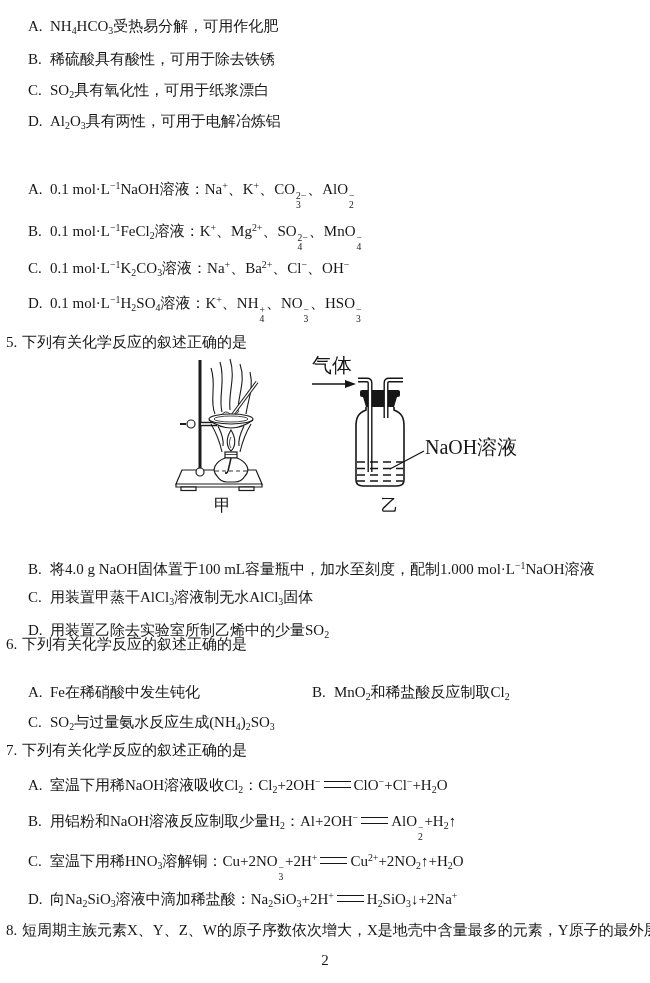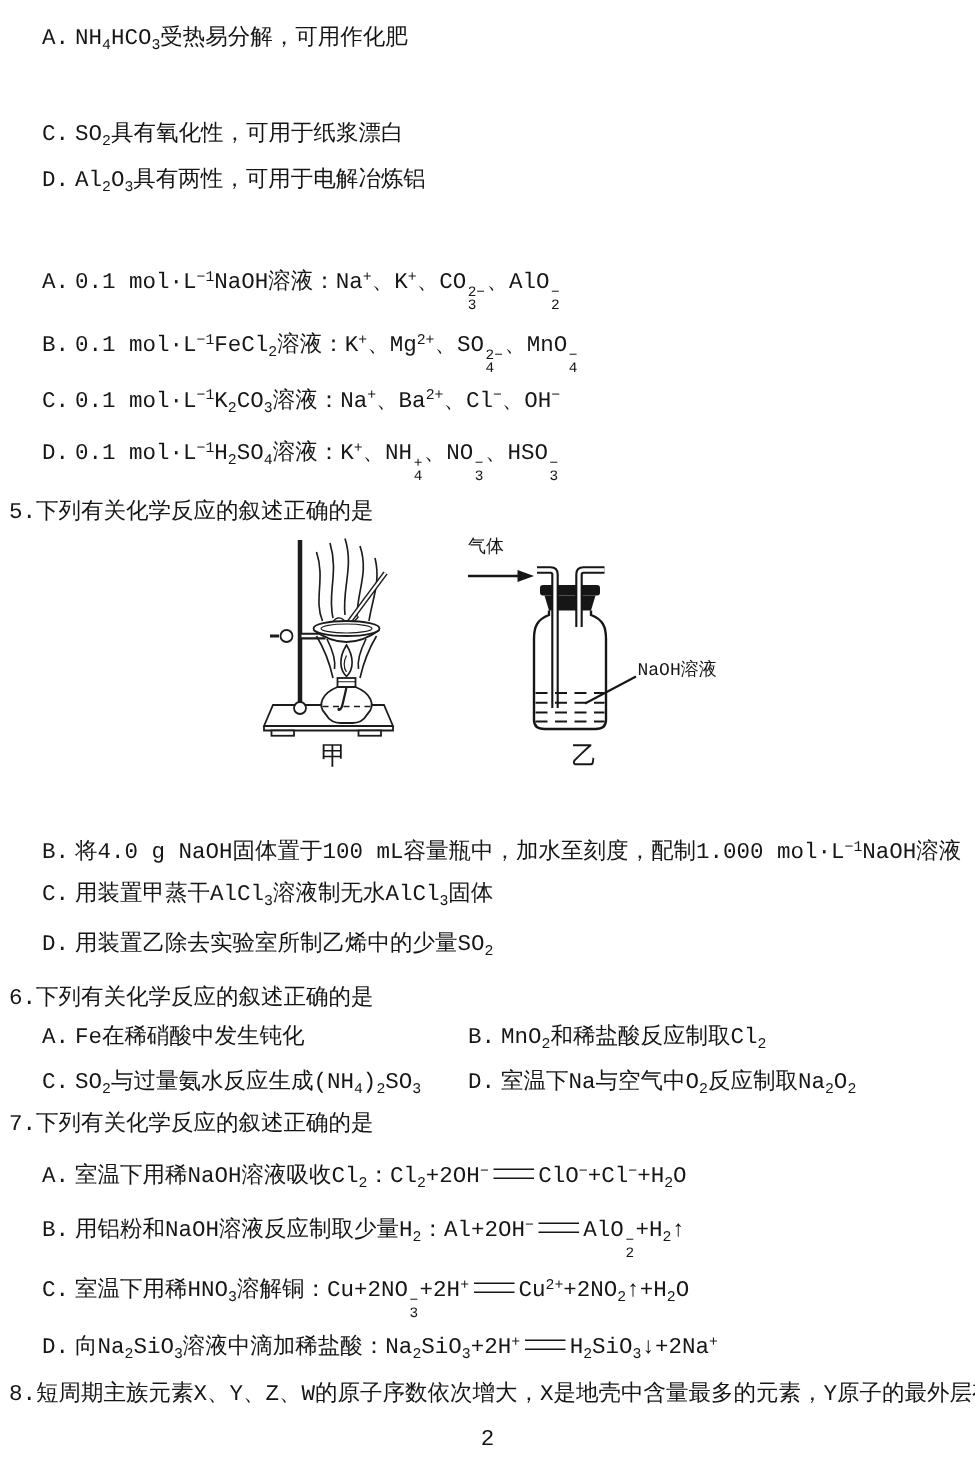--- a/index.html
+++ b/index.html
@@ -1,42 +1,43 @@
 <!DOCTYPE html>
 <html><head>
 <meta charset="utf-8">
 <style>
   html,body{margin:0;padding:0;background:#fff;}
   .page{position:relative;width:650px;height:983px;background:#fff;overflow:hidden;
-        font-family:Liberation Mono, monospace;color:#161616;font-size:15px;line-height:20px;}
+        font-family:Liberation Serif, serif;color:#161616;font-size:15px;line-height:20px;}
   .ln{position:absolute;white-space:nowrap;}
   .qnum{display:inline-block;min-width:16px;}
   .letter{display:inline-block;min-width:22px;}
   sub,sup{font-size:0.66em;line-height:0;}
   sub{vertical-align:-0.35em;}
   sup{vertical-align:0.5em;}
   
   .zi{display:inline-flex;flex-direction:column;align-items:flex-start;vertical-align:-0.5em;
       line-height:0.95;font-size:0.64em;margin:0 1px;}
   .zi i{font-style:normal;display:block;}
   
   .deq{display:inline-block;width:27px;height:7px;border-top:1.4px solid #161616;
        border-bottom:1.4px solid #161616;vertical-align:2px;margin:0 3px;box-sizing:border-box;}
   .abs{position:absolute;}
-  .lab{font-size:12px;}
+  .lab{font-size:20px;}
   .cap{font-size:17px;}
   .pageno{position:absolute;left:0;width:650px;text-align:center;}
   svg{display:block;}
 </style>
 </head>
 <body>
 
 <div class="page">
 
   <div class="ln" style="left:28px;top:16px"><span class="letter">A.</span><span>NH<sub>4</sub>HCO<sub>3</sub>受热易分解，可用作化肥</span></div>
+  <div class="ln" style="left:28px;top:49px"><span class="letter">B.</span><span>稀硫酸具有酸性，可用于除去铁锈</span></div>
   <div class="ln" style="left:28px;top:80px"><span class="letter">C.</span><span>SO<sub>2</sub>具有氧化性，可用于纸浆漂白</span></div>
   <div class="ln" style="left:28px;top:111px"><span class="letter">D.</span><span>Al<sub>2</sub>O<sub>3</sub>具有两性，可用于电解冶炼铝</span></div>
 
   <div class="ln" style="left:28px;top:179px"><span class="letter">A.</span><span>0.1 mol·L<sup>−1</sup>NaOH溶液：Na<sup>+</sup>、K<sup>+</sup>、CO<span class="zi">
           <i>2−</i>
           <i>3</i>
         </span>、AlO<span class="zi">
           <i>−</i>
           <i>2</i>
         </span></span></div>
@@ -142,25 +143,24 @@
     <span class="ln lab" style="left:312px;top:355px">气体</span>
     <span class="ln lab" style="left:425px;top:437px">NaOH溶液</span>
     <span class="ln cap" style="left:214px;top:496px">甲</span>
     <span class="ln cap" style="left:381px;top:496px">乙</span>
   </div>
 
   <div class="ln" style="left:28px;top:559px"><span class="letter">B.</span><span>将4.0 g NaOH固体置于100 mL容量瓶中，加水至刻度，配制1.000 mol·L<sup>−1</sup>NaOH溶液</span></div>
   <div class="ln" style="left:28px;top:587px"><span class="letter">C.</span><span>用装置甲蒸干AlCl<sub>3</sub>溶液制无水AlCl<sub>3</sub>固体</span></div>
   <div class="ln" style="left:28px;top:620px"><span class="letter">D.</span><span>用装置乙除去实验室所制乙烯中的少量SO<sub>2</sub></span></div>
 
-  <div class="ln" style="left:6px;top:656px"><span class="qnum">6.</span><span>下列有关化学反应的叙述正确的是</span></div>
+  <div class="ln" style="left:6px;top:634px"><span class="qnum">6.</span><span>下列有关化学反应的叙述正确的是</span></div>
   <div class="ln" style="left:28px;top:682px"><span class="letter">A.</span><span>Fe在稀硝酸中发生钝化</span></div>
   <div class="ln" style="left:312px;top:682px"><span class="letter">B.</span><span>MnO<sub>2</sub>和稀盐酸反应制取Cl<sub>2</sub></span></div>
   <div class="ln" style="left:28px;top:712px"><span class="letter">C.</span><span>SO<sub>2</sub>与过量氨水反应生成(NH<sub>4</sub>)<sub>2</sub>SO<sub>3</sub></span></div>
-  <div class="ln" style="left:312px;top:712px"><span class="letter">D.</span><span>室温下Na与空气中O<sub>2</sub>反应制取Na<sub>2</sub>O<sub>2</sub></span></div>
 
   <div class="ln" style="left:6px;top:740px"><span class="qnum">7.</span><span>下列有关化学反应的叙述正确的是</span></div>
   <div class="ln" style="left:28px;top:775px"><span class="letter">A.</span><span>室温下用稀NaOH溶液吸收Cl<sub>2</sub>：Cl<sub>2</sub>+2OH<sup>−</sup><span class="deq"></span>ClO<sup>−</sup>+Cl<sup>−</sup>+H<sub>2</sub>O</span></div>
   <div class="ln" style="left:28px;top:811px"><span class="letter">B.</span><span>用铝粉和NaOH溶液反应制取少量H<sub>2</sub>：Al+2OH<sup>−</sup><span class="deq"></span>AlO<span class="zi">
           <i>−</i>
           <i>2</i>
         </span>+H<sub>2</sub>↑</span></div>
   <div class="ln" style="left:28px;top:851px"><span class="letter">C.</span><span>室温下用稀HNO<sub>3</sub>溶解铜：Cu+2NO<span class="zi">
           <i>−</i>
           <i>3</i>

